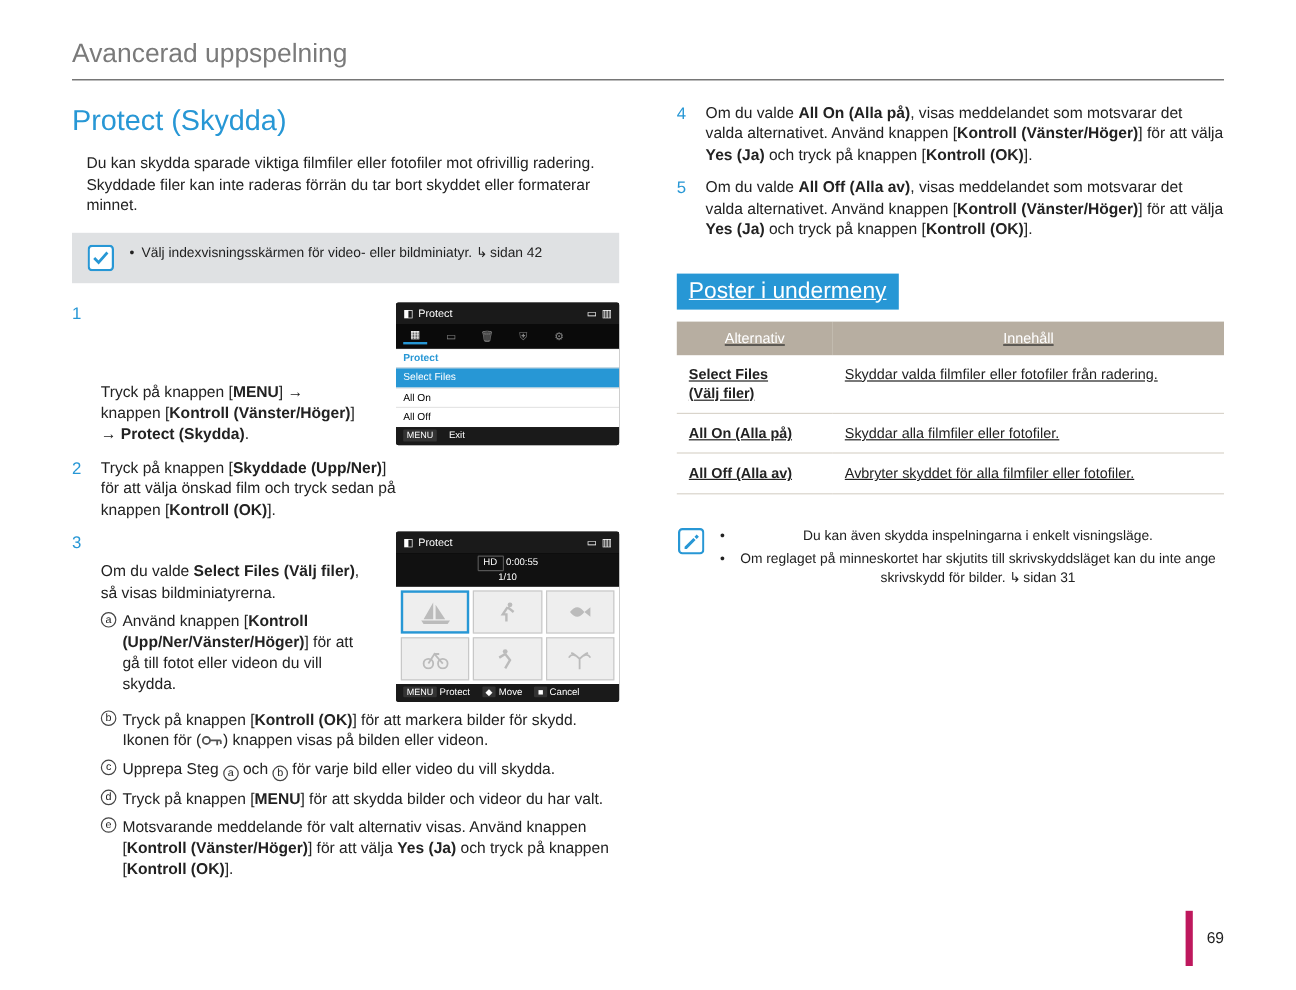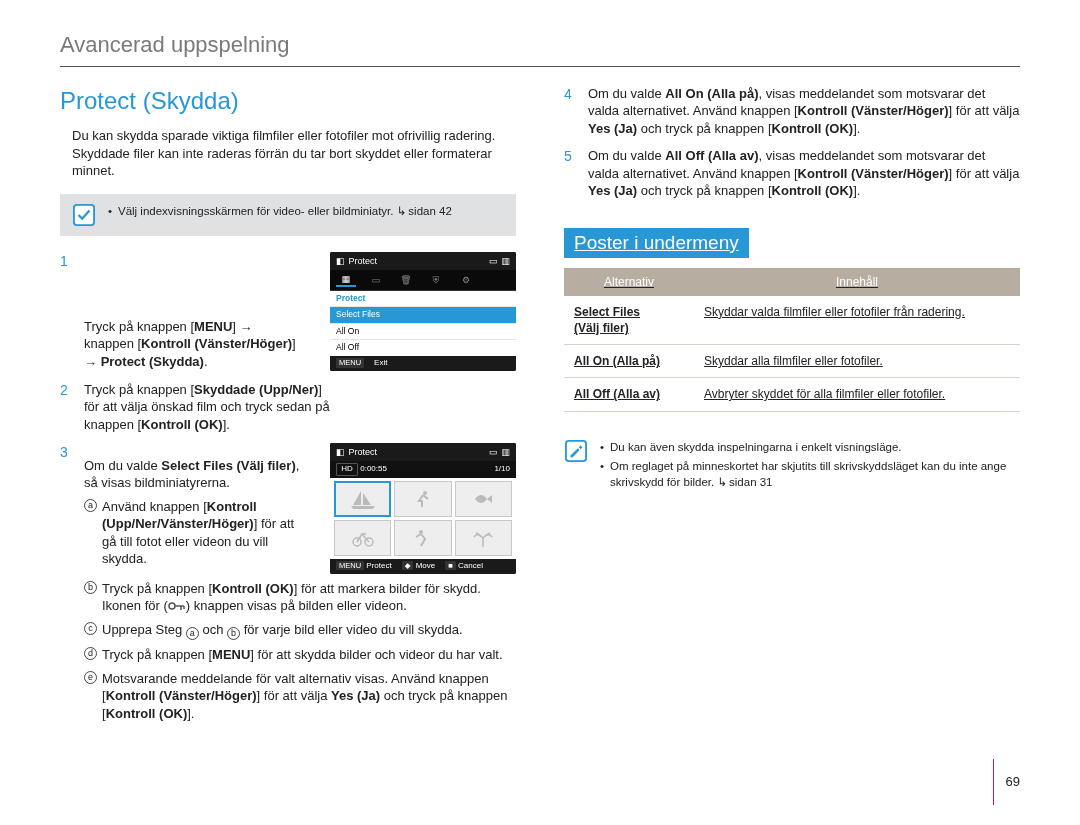--- a/index.html
+++ b/index.html
@@ -207,21 +207,21 @@
     height: 36px;
     background:#eee;
     border:1px solid #c8c8c8;
     position:relative;
     display:flex; align-items:center; justify-content:center;
     color:#bbb;
   }
   .thumb.sel { border:2px solid #2797d5; }
   .sc-bar2 {
     display:flex; justify-content:space-between; align-items:center;
-    background:#111; padding:2px 6px; font-size:8px;
+    background:#111; padding:2px 6px; font-size:8px;flex-direction:column;
   }
   .key-pill {
     display:inline-block; min-width:22px;
     border:1px solid #555; border-radius:1px;
     padding:0 3px; font-size:8px; text-align:center;
   }
 
   
   h3.sub {
     color:#fff;
@@ -252,31 +252,32 @@
     vertical-align: top;
   }
   table.options td:first-child { width: 130px; font-weight: bold; }
   table.options td:first-child .sub-label { font-weight: bold; }
 
   .note-box2 {
     display:flex; align-items:flex-start; gap:12px;
     padding: 10px 0;
     font-size: 11.5px;
     margin-top: 18px;
+    text-align: center;
   }
   .note-box2 ul { margin:0; padding:0; list-style:none; }
   .note-box2 li { position:relative; padding-left:10px; margin-bottom:4px; }
   .note-box2 li::before { content:"•"; position:absolute; left:0; }
 
   .page-num {
     position:absolute;
     right: var(--margin-x);
     bottom: 20px;
     font-size: 13px;
-    border-left: 1px solid #be185d;
+    border-left: 6px solid #be185d;
     padding-left: 12px;
     height: 46px;
     display:flex; align-items:center;
   }
 
   .glyph-play {
     display:inline-block; width:14px; height:10px; border:1px solid #888;
     position:relative; vertical-align:-2px; border-radius:2px;
   }
   .glyph-play::after {

